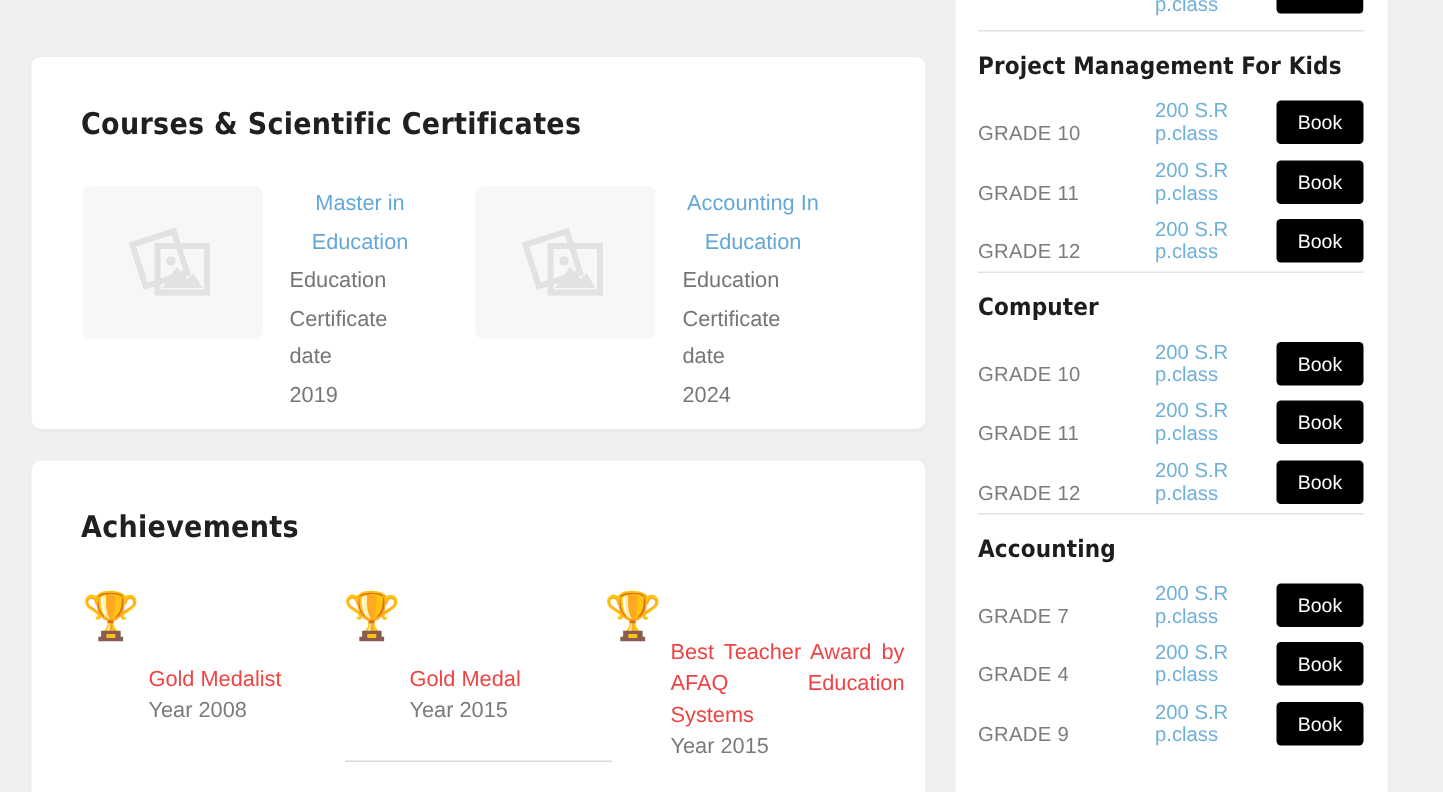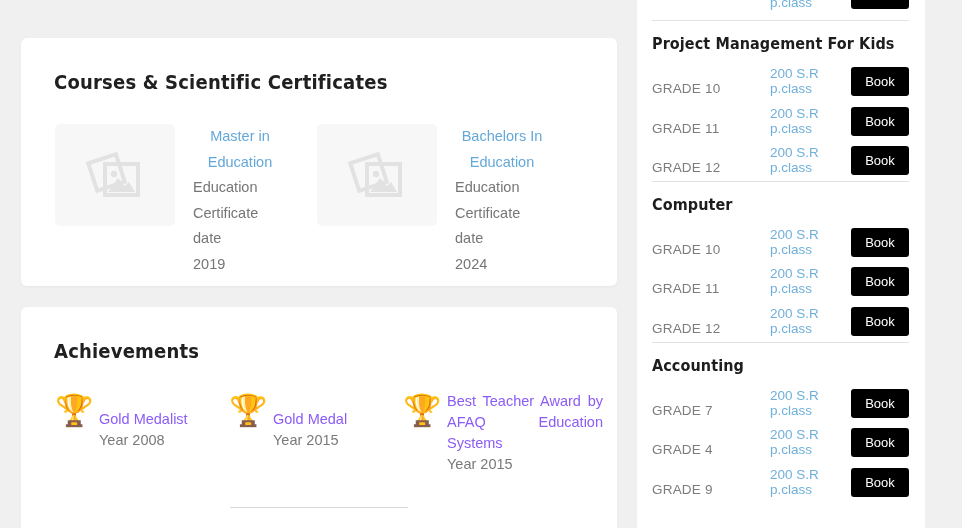--- a/index.html
+++ b/index.html
@@ -143,24 +143,25 @@
   .ach-text {
     line-height: 21px;
     font-size: 14.5px;
     padding-top: 18px;
   }
 
   .ach-item.wide { width: 200px; }
   .ach-item.wide .ach-text { padding-top: 0; width: 156px; }
 
   .ach-title {
-    color: #8b5cf6;
+    color: #ef4444;
     display: block;
     cursor: pointer;
     text-decoration: none;
+    margin-top: 34px;
   }
   .ach-title.justify {
     text-align: justify;
     text-align-last: justify;
   }
   .ach-year { color: #7a7a7a; display: block; }
 
   .ach-divider {
     position: absolute;
     left: 209px;
@@ -281,21 +282,21 @@
             <svg class="svg-ph" width="62" height="52" viewBox="0 0 62 52">
               <g fill="none" stroke="#e2e2e2" stroke-width="4">
                 <rect x="8" y="9" width="29" height="29" transform="rotate(-18 22.5 23.5)"></rect>
                 <rect x="21" y="15" width="33" height="31"></rect>
               </g>
               <circle cx="30" cy="25" r="3.2" fill="#e2e2e2"></circle>
               <path d="M24 43 L34 29 L41 37 L45 33 L51 43 Z" fill="#e2e2e2"></path>
             </svg>
           </div>
           <div class="cert-text">
-            <a class="cert-link">Bachelors In Education</a>
+            <a class="cert-link">Accounting In Education</a>
             <span class="cert-meta">Education</span>
             <span class="cert-meta">Certificate date</span>
             <span class="cert-meta">2024</span>
           </div>
         </div>
 
       </div>
     </div>
 
     <div class="card" id="card-achievements">

